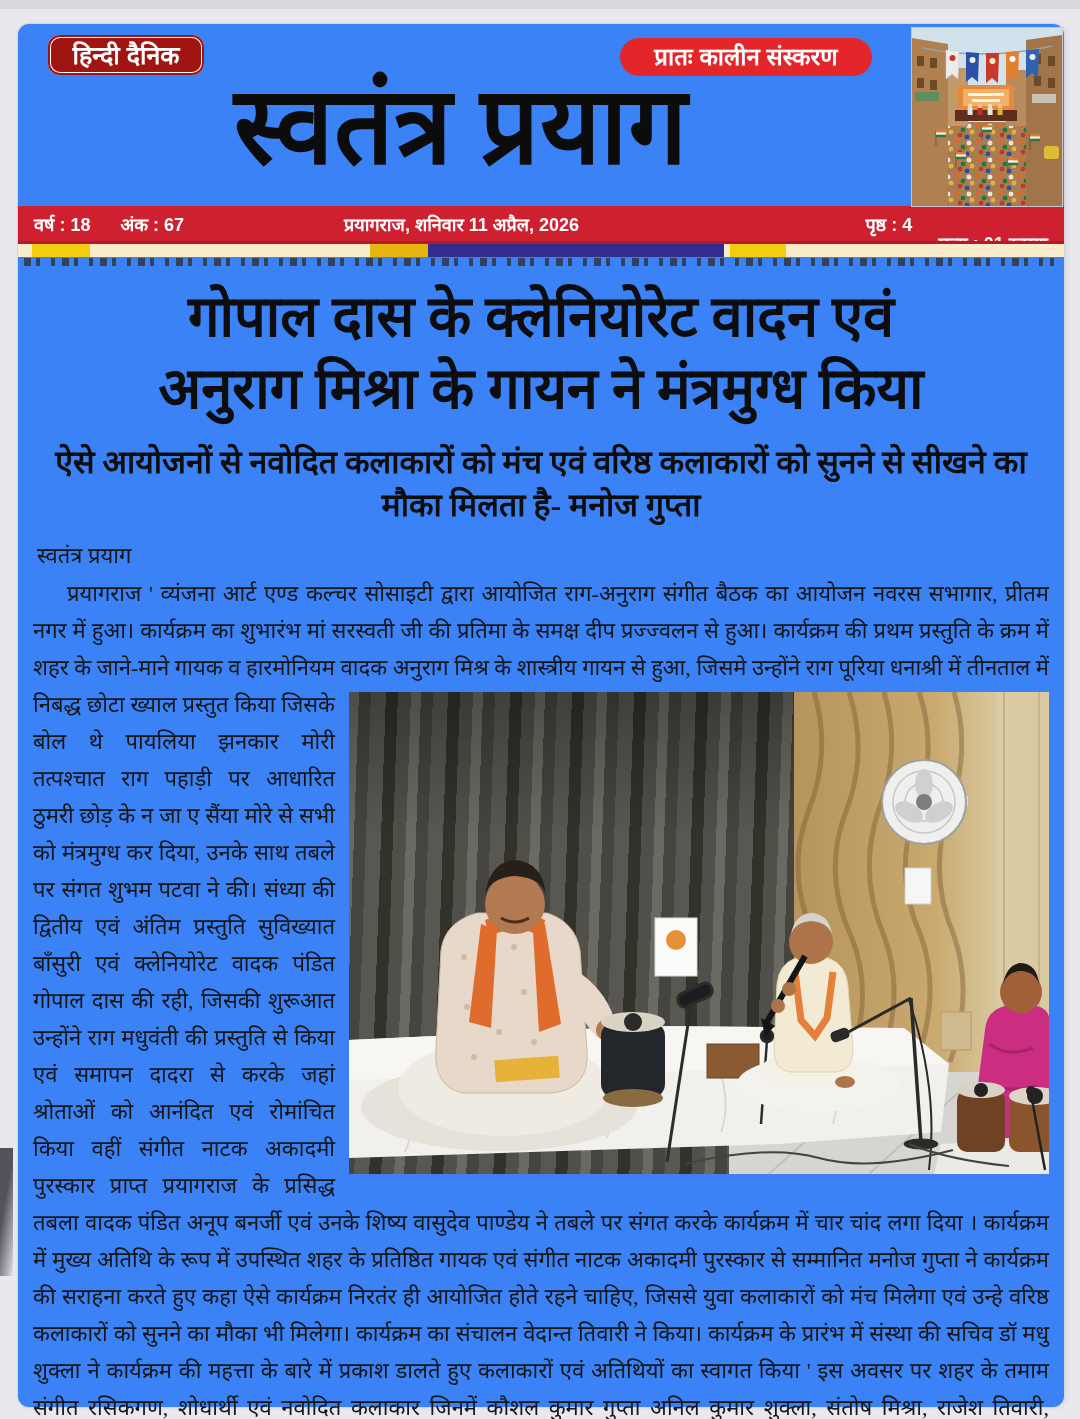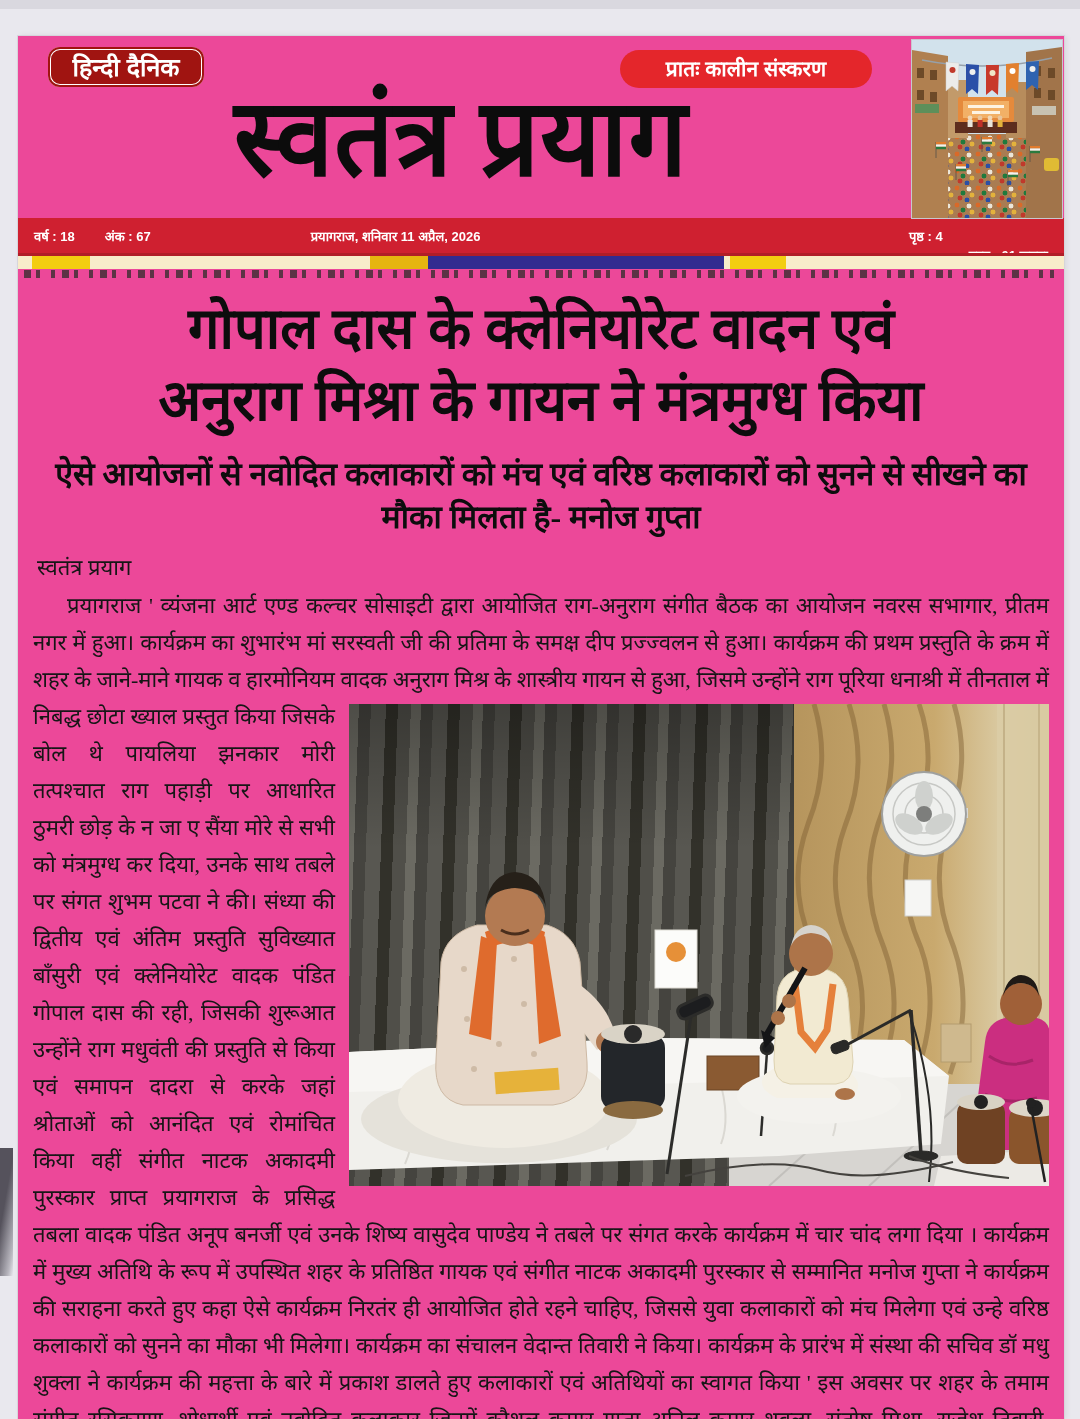--- a/index.html
+++ b/index.html
@@ -6,35 +6,35 @@
   body{
     width:1080px;height:1419px;position:relative;overflow:hidden;
     background:#e9e8ee;
     font-family:"Liberation Serif","DejaVu Serif",serif;
   }
   .top-shade{position:absolute;left:0;top:0;width:100%;height:9px;background:#d9d8df;}
   .page-edge-artifact{position:absolute;left:0;top:1148px;width:13px;height:128px;
     background:linear-gradient(100deg,#55525c 40%,#b9b7bf 85%,transparent);}
   
   .paper{
-    position:absolute;left:18px;top:36px;width:1046px;height:1383px;
-    background:#ec4899;box-shadow:0 0 0 1px #d6d5db, 2px 0 6px rgba(0,0,0,.08);
+    position:absolute;left:18px;top:24px;width:1046px;height:1383px;
+    background:#3b82f6;box-shadow:0 0 0 1px #d6d5db, 2px 0 6px rgba(0,0,0,.08);border-radius:11px;
   }
   
   .mast{position:relative;height:182px;}
   .badge{
     position:absolute;color:#fff;font-weight:bold;text-align:center;
     font-family:"Liberation Sans","DejaVu Sans",sans-serif;
   }
   .badge-dark{
     left:30px;top:11px;width:156px;height:40px;line-height:40px;font-size:25px;
     background:#a01411;border-radius:12px;box-shadow:inset 0 0 0 2px #a01411, inset 0 0 0 3px #ffffff;
   }
   .badge-bright{
-    left:602px;top:14px;width:252px;height:38px;line-height:38px;font-size:21px;
+    left:602px;top:14px;width:252px;height:38px;line-height:38px;font-size:24px;
     background:#e4262b;border-radius:19px;
   }
   .mast-title{
     position:absolute;left:0;top:38px;width:886px;
     font-size:104px;font-weight:bold;color:#0c0c0c;text-align:center;
     letter-spacing:1px;white-space:nowrap;line-height:1.25;
     transform:scaleY(1.04);
   }
   .mast-photo{
     position:absolute;right:2px;top:4px;width:150px;height:178px;overflow:hidden;
@@ -50,21 +50,21 @@
       radial-gradient(circle at 6px 13px, #c0392b 2.2px, transparent 2.7px),
       radial-gradient(circle at 13px 15px, #2b4fa4 2.2px, transparent 2.7px),
       radial-gradient(circle at 18px 10px, #e3b23c 2.2px, transparent 2.7px);
     background-size:21px 17px;
   }
   .mast-photo svg{position:absolute;left:0;top:0;}
   
   .dateline{
     height:35px;background:#cf2030;color:#fff;display:flex;align-items:center;
     font-family:"Liberation Sans","DejaVu Sans",sans-serif;
-    font-weight:bold;font-size:13px;padding:0 16px;
+    font-weight:bold;font-size:18px;padding:0 16px;
   }
   .dateline .issue{margin-left:30px;}
   .dateline .place{margin-left:160px;}
   .dateline .pageno{margin-left:auto;}
   .dateline .price{margin-left:26px;margin-top:39px;}
   
   .teaser{position:relative;height:13px;background:#f8ecca;border-top:3px solid #b11d27;}
   .teaser .seg{position:absolute;top:0;height:100%;}
   .teaser-cut-text{
     height:8px;margin:1px 10px 0 6px;

